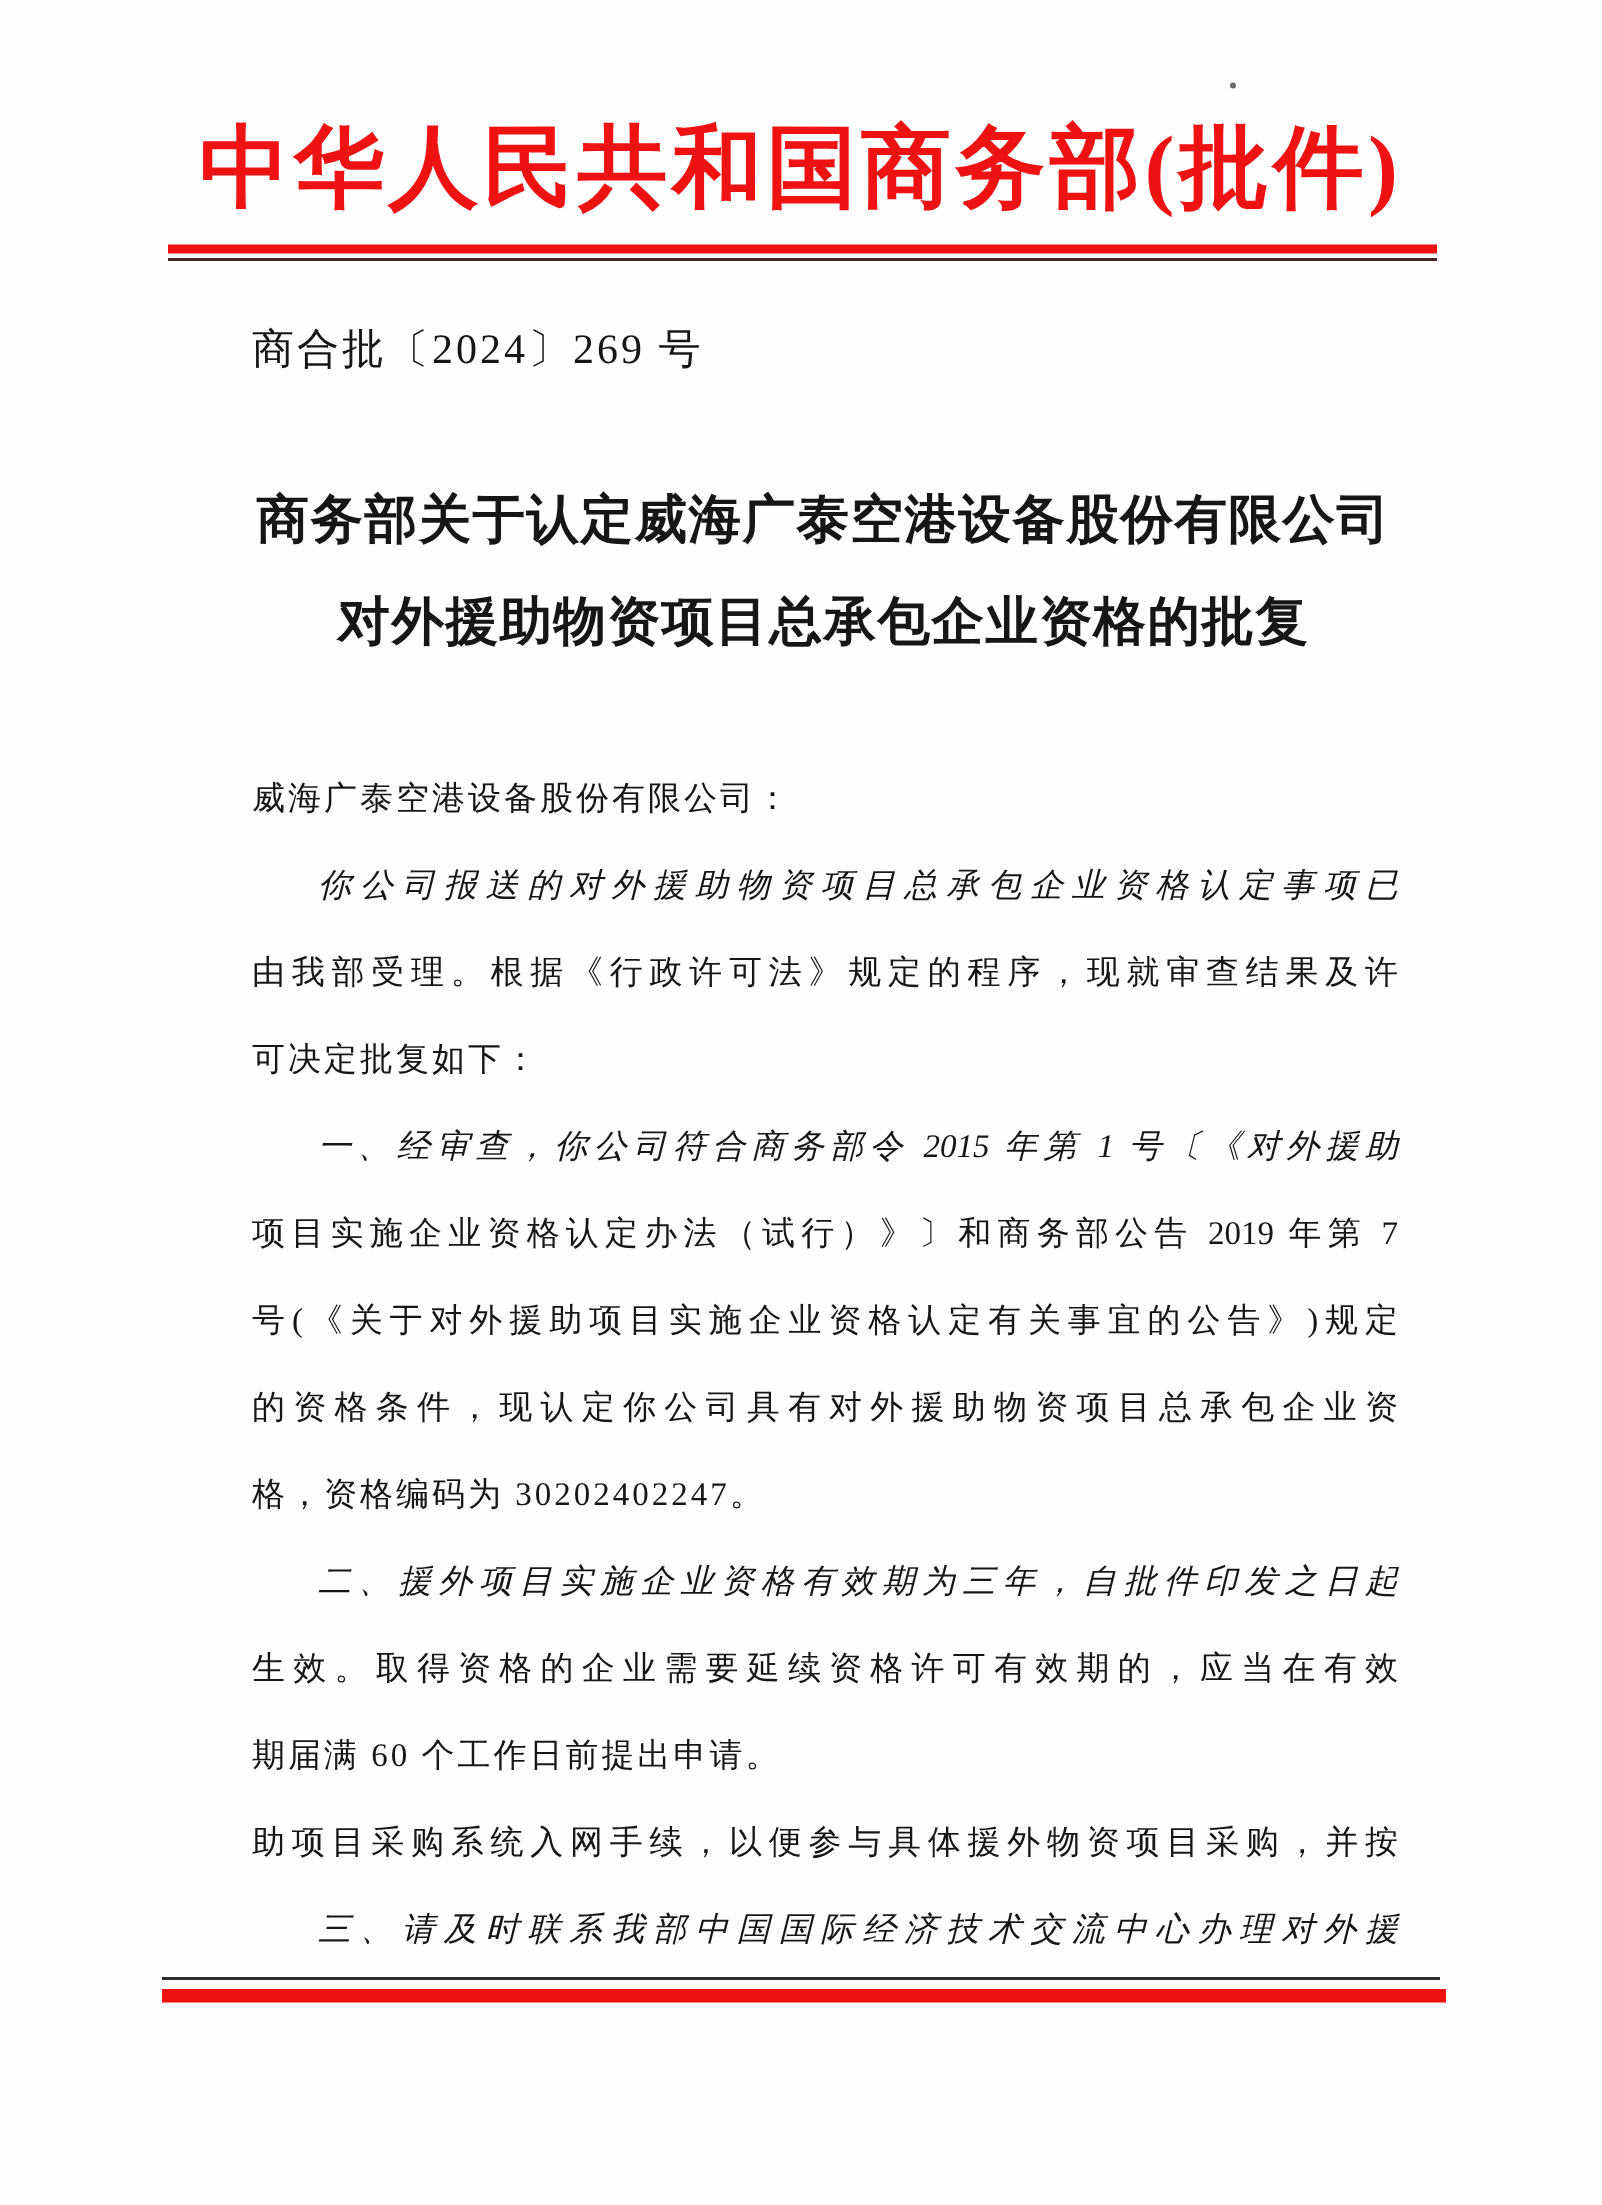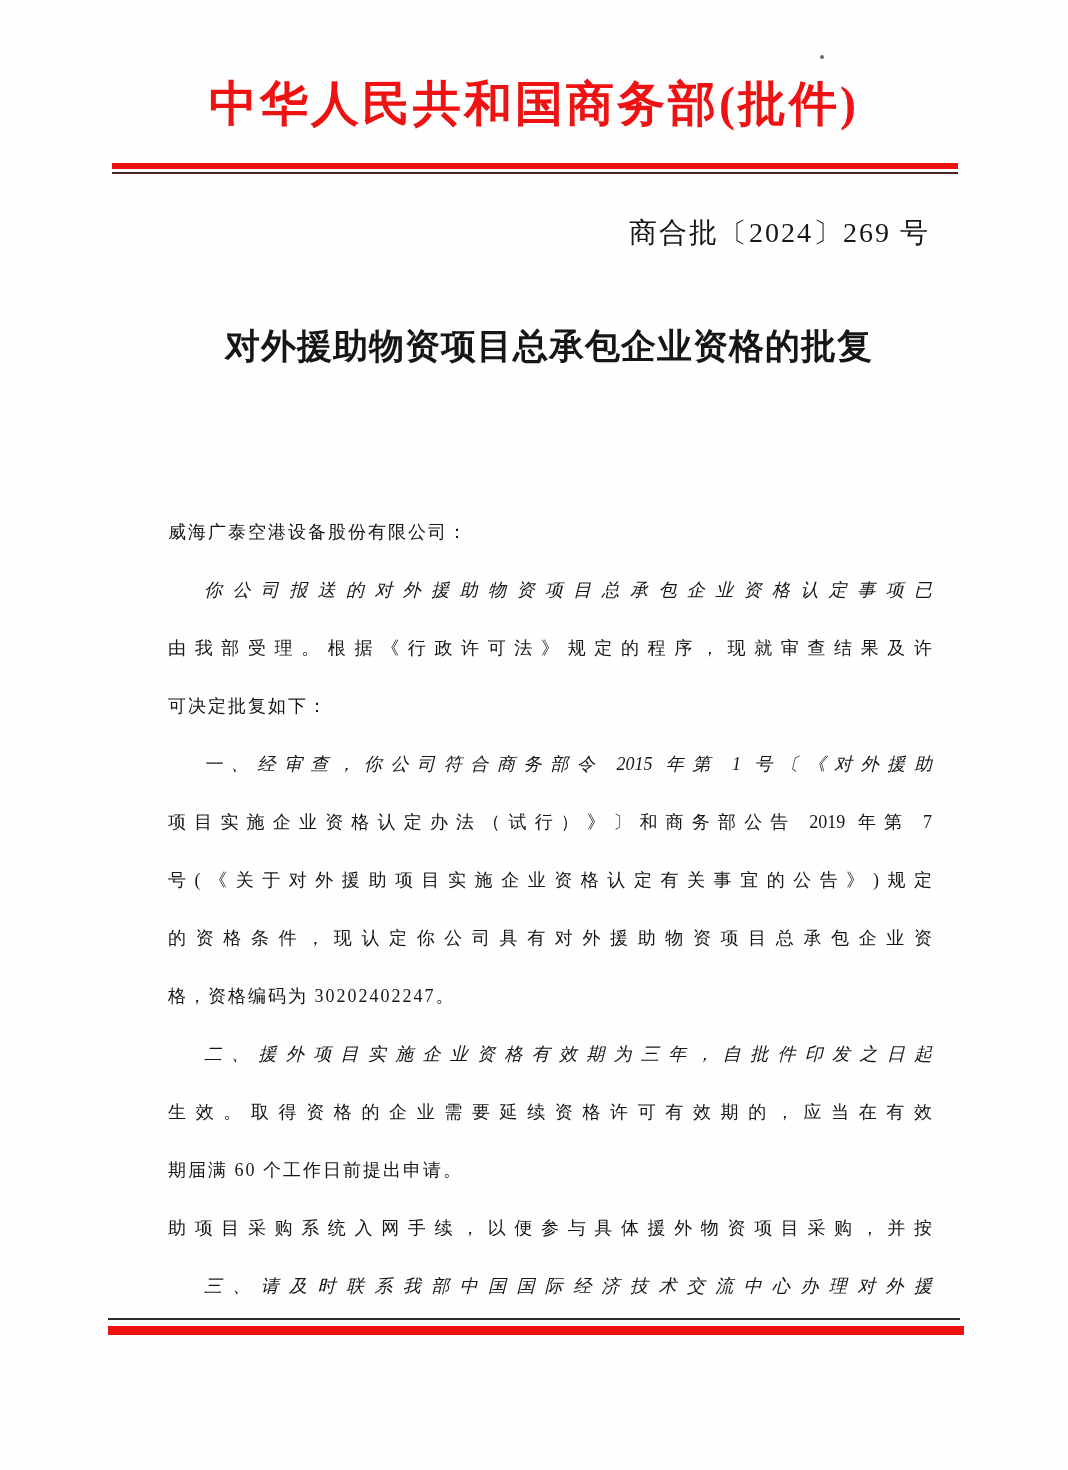--- a/index.html
+++ b/index.html
@@ -16,21 +16,21 @@
     overflow: hidden;
     font-family: "Liberation Serif", "DejaVu Serif", serif;
     color: #161616;
   }
   .doc-title {
     position: absolute;
     top: 72px;
     left: 0;
     width: 100%;
     text-align: center;
-    font-size: 48px;
+    font-size: 60px;
     font-weight: bold;
     color: #ee1212;
     letter-spacing: 3px;
     white-space: nowrap;
   }
   .speck {
     position: absolute;
     top: 55px;
     left: 820px;
     width: 4px;
@@ -52,21 +52,21 @@
     left: 112px;
     width: 846px;
     height: 2px;
     background: #432525;
   }
   .doc-number {
     position: absolute;
     top: 214px;
     left: 168px;
     width: 762px;
-    text-align: right;
+    text-align: left;
     font-size: 28px;
     letter-spacing: 2px;
     white-space: nowrap;
   }
   .subject {
     position: absolute;
     top: 313px;
     left: 153px;
     width: 792px;
     text-align: center;
@@ -76,21 +76,21 @@
     letter-spacing: 1px;
   }
   .subject-line {
     white-space: nowrap;
   }
   .body-text {
     position: absolute;
     top: 503px;
     left: 168px;
     width: 764px;
-    font-size: 18px;
+    font-size: 22px;
     line-height: 58px;
   }
   .ln {
     height: 58px;
     white-space: nowrap;
     letter-spacing: 2px;
   }
   .ln.just {
     letter-spacing: 0;
     text-align: justify;
@@ -126,20 +126,21 @@
   <div class="doc-title">中华人民共和国商务部(批件)</div>
 
   <div class="speck"></div>
 
   <div class="rule-top-red"></div>
   <div class="rule-top-dark"></div>
 
   <div class="doc-number">商合批〔2024〕269 号</div>
 
   <div class="subject">
+    <div class="subject-line">商务部关于认定威海广泰空港设备股份有限公司</div>
     <div class="subject-line">对外援助物资项目总承包企业资格的批复</div>
   </div>
 
   <div class="body-text">
     <div class="ln">威海广泰空港设备股份有限公司：</div>
     <div class="ln ind just">你公司报送的对外援助物资项目总承包企业资格认定事项已</div>
     <div class="ln just">由我部受理。根据《行政许可法》规定的程序，现就审查结果及许</div>
     <div class="ln">可决定批复如下：</div>
     <div class="ln ind just">一、经审查，你公司符合商务部令 2015 年第 1 号〔《对外援助</div>
     <div class="ln just">项目实施企业资格认定办法（试行）》〕和商务部公告 2019 年第 7</div>

